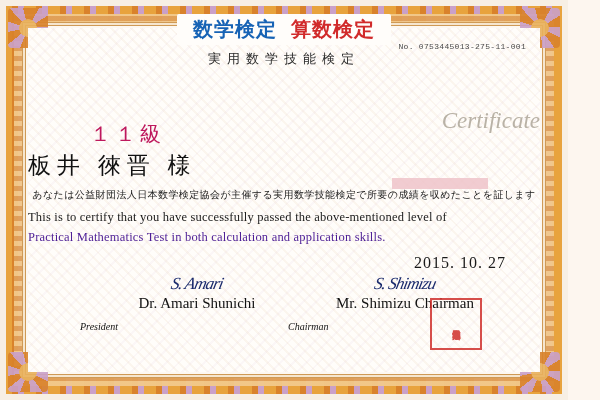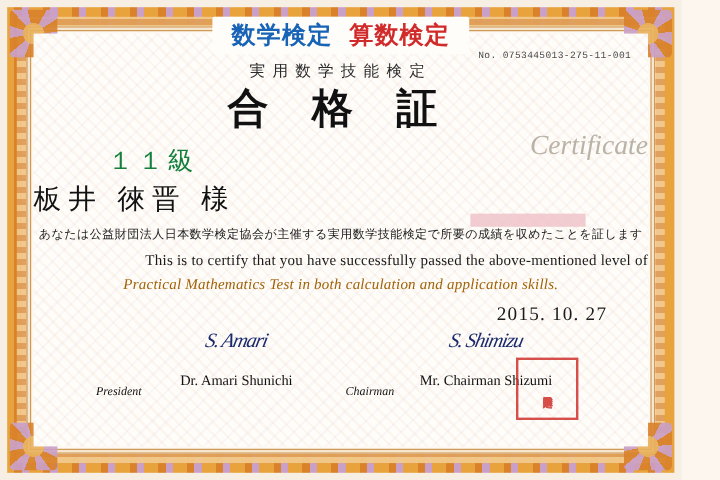--- a/index.html
+++ b/index.html
@@ -78,42 +78,42 @@
     position:absolute;left:0;right:0;top:40px;text-align:center;
     font-size:34px;color:#111;letter-spacing:14px;font-weight:bold;
   }
   .certword{
     position:absolute;left:0;right:0;top:80px;text-align:right;
     font-size:23px;color:#b9b2a6;font-style:italic;font-family:Liberation Serif, serif;
   }
 
   .grade{
     position:absolute;left:62px;top:92px;
-    font-size:21px;color:#15803d;letter-spacing:4px;
+    font-size:21px;color:#be185d;letter-spacing:4px;
   }
   .name{
     position:absolute;left:0;right:0;top:122px;text-align:left;
     font-size:23px;color:#111;letter-spacing:6px;
   }
   .redact{
     position:absolute;right:52px;top:150px;
     width:96px;height:11px;background:#efc3c9;opacity:.85;
   }
 
   .jp-line{
     position:absolute;left:0;right:0;top:160px;text-align:center;
     font-size:10px;color:#1a1a1a;letter-spacing:.4px;
   }
   .en-line1{
-    position:absolute;left:0;right:0;top:182px;text-align:right;
+    position:absolute;left:0;right:0;top:182px;text-align:left;
     font-size:12.5px;color:#1a1a1a;font-family:"Liberation Serif",serif;letter-spacing:.2px;
   }
   .en-line2{
-    position:absolute;left:0;right:0;top:202px;text-align:center;
-    font-size:12.5px;color:#a16207;font-family:"Liberation Serif",serif;letter-spacing:.2px;font-style:italic;
+    position:absolute;left:0;right:0;top:202px;
+    font-size:12.5px;color:#4c1d95;font-family:"Liberation Serif",serif;letter-spacing:.2px;
   }
   .date{
     position:absolute;right:34px;top:226px;
     font-size:16px;color:#1a1a1a;letter-spacing:1px;
   }
 
   
   .sigrow{
     position:absolute;left:52px;right:52px;top:246px;
     display:flex;justify-content:space-between;
@@ -121,21 +121,21 @@
   .sigblock{position:relative;width:200px;text-align:center;}
   .sigrole{
     position:absolute;left:0;top:22px;font-size:10px;font-weight:normal;color:#111;font-style:italic;margin-top:25px;
   }
   .sigscript{
     font-family:"Liberation Serif",serif;font-style:italic;font-size:17px;color:#1a2a6c;
     transform:skewX(-12deg);letter-spacing:-1px;
     margin-left:34px;
   }
   .signame{
-    margin-top:16px;margin-left:34px;font-size:12px;color:#111;
+    margin-top:1px;margin-left:34px;font-size:15px;color:#111;
   }
 
   
   .footer{
     position:absolute;left:0;right:0;bottom:18px;
     display:flex;justify-content:center;align-items:center;gap:8px;
   }
   .logo-mark{
     width:44px;height:40px;position:relative;
   }
@@ -176,21 +176,20 @@
     <div class="guilloche"></div>
 
     <div class="banner">
       <span class="b1">数学検定</span>
       <span class="b2">算数検定</span>
     </div>
 
     <div class="docno">No. 0753445013-275-11-001</div>
 
     <div class="subtitle">実用数学技能検定</div>
-    <div class="maintitle">合 格 証</div>
     <div class="certword">Certificate</div>
 
     <div class="grade">１１級</div>
     <div class="name">板井 徠晋 様</div>
     <div class="redact"></div>
 
     <div class="jp-line">あなたは公益財団法人日本数学検定協会が主催する実用数学技能検定で所要の成績を収めたことを証します</div>
     <div class="en-line1">This is to certify that you have successfully passed the above-mentioned level of</div>
     <div class="en-line2">Practical Mathematics Test in both calculation and application skills.</div>
 
@@ -198,20 +197,20 @@
 
     <div class="sigrow">
       <div class="sigblock">
         <div class="sigrole">President</div>
         <div class="sigscript">S. Amari</div>
         <div class="signame">Dr. Amari Shunichi</div>
       </div>
       <div class="sigblock">
         <div class="sigrole">Chairman</div>
         <div class="sigscript">S. Shimizu</div>
-        <div class="signame">Mr. Chairman Shizumi</div>
+        <div class="signame">Mr. Shimizu Chairman</div>
       </div>
     </div>
 
 
     <div class="seal">公益財団法人日本数学検定協会之印</div>
   </div>
 </div>
 
 </body></html>

